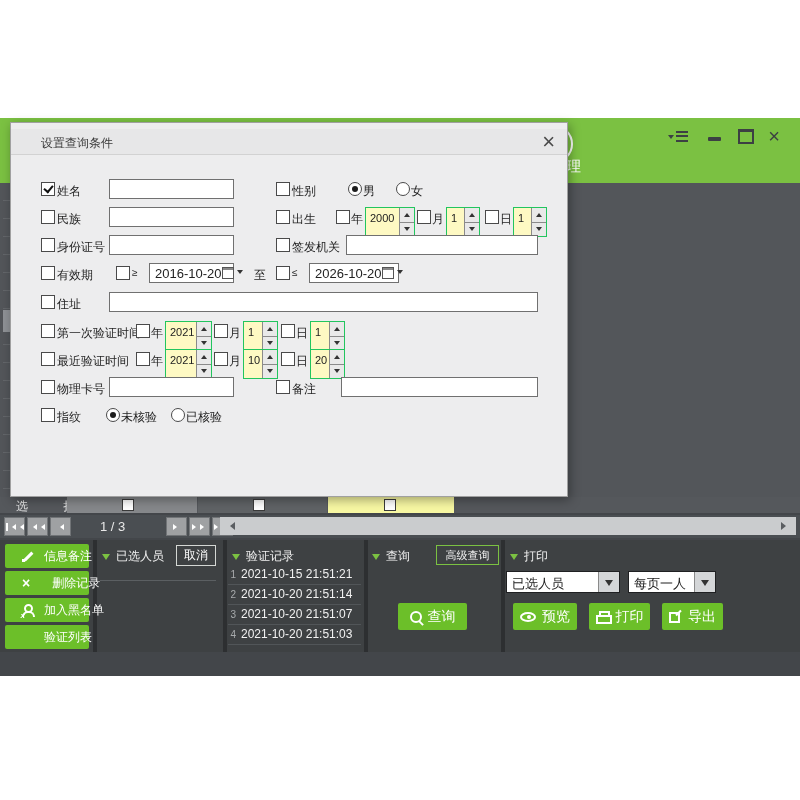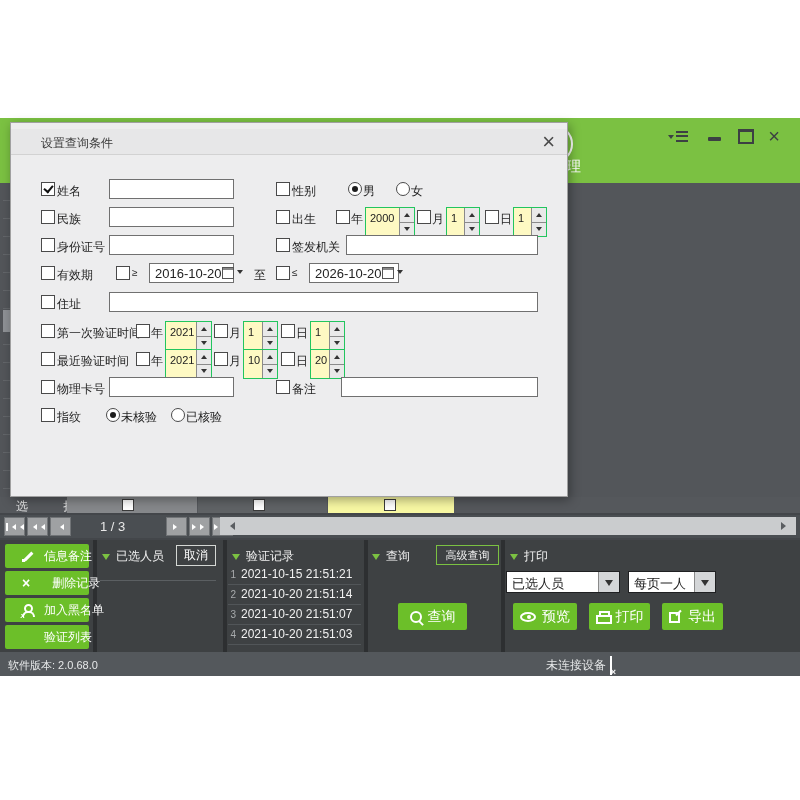--- a/index.html
+++ b/index.html
@@ -262,25 +262,20 @@
     <div class="a gbtn" style="left:589px;width:61px">
       <span class="icon-printer"></span>
       <span>打印</span>
     </div>
     <div class="a gbtn" style="left:662px;width:61px">
       <span class="icon-export"></span>
       <span>导出</span>
     </div>
   </div>
 
-  <div class="a statusbar">
-    <span class="a sb-text" style="left:8px;top:6px">软件版本: 2.0.68.0</span>
-    <span class="a sb-text" style="left:546px;top:5px;font-size:12px">未连接设备</span>
-    <span class="a icon-device"></span>
-  </div>
 </div>
 
 <div class="a dialog">
   <div class="a dlg-tb">
     <span class="a dlg-title">设置查询条件</span>
     <span class="a dlg-close">×</span>
   </div>
 
   <div class="frow" style="top:56px">
     <span class="cb checked" style="left:30px"></span>

